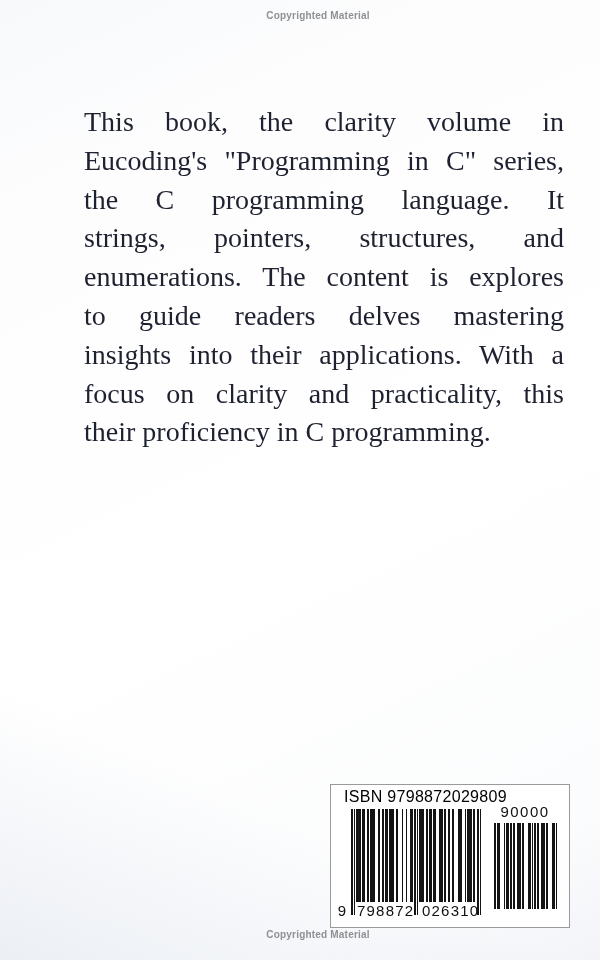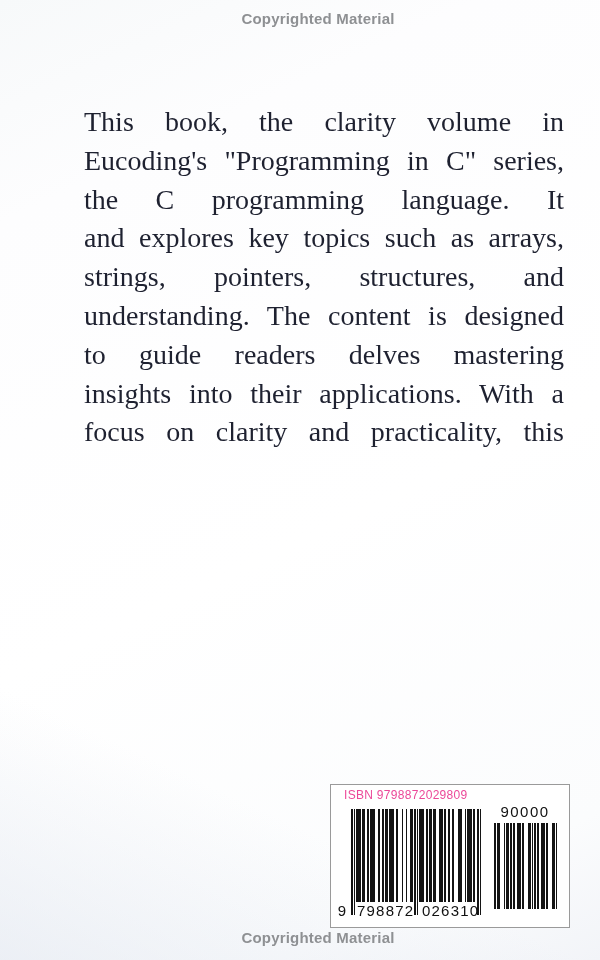--- a/index.html
+++ b/index.html
@@ -12,21 +12,21 @@
     position: relative;
     width: 600px; height: 960px;
     overflow: hidden;
     background:
       linear-gradient(205deg, rgba(228,233,240,0.0) 78%, rgba(222,228,238,0.55) 100%),
       linear-gradient(155deg, #f7f9fa 0%, #fdfdfe 18%, #ffffff 55%, #fbfcfd 88%, #f2f4f8 100%);
   }
   .copyright {
     position: absolute; left: 0; right: 0;
     text-align: center;
-    font-size: 15px; font-weight: bold;
+    font-size: 10px; font-weight: bold;
     color: #8e9093;
     letter-spacing: 0.2px;
     padding-left: 36px;
   }
   .copyright.top { top: 10px; }
   .copyright.bottom { top: 929px; }
 
   .description {
     position: absolute;
     left: 84px; top: 103px; width: 480px;
@@ -45,21 +45,21 @@
   .barcode-box {
     position: absolute;
     left: 330px; top: 784px;
     width: 240px; height: 144px;
     background: #ffffff;
     border: 1px solid #9a9a9a;
     box-sizing: border-box;
   }
   .isbn-label {
     position: absolute; left: 13px; top: 3px;
-    font-size: 12px; color: #ec4899;
+    font-size: 16px; color: #000000;
     letter-spacing: 0.3px;
     white-space: nowrap;
   }
   .main-barcode {
     position: absolute; left: 20px; top: 24px;
     width: 130px; height: 106px;
   }
   .addon-barcode {
     position: absolute; left: 162px; top: 38px;
     width: 64px; height: 86px;
@@ -89,26 +89,26 @@
 <body>
 
 <div class="page">
 
   <div class="copyright top">Copyrighted Material</div>
 
   <div class="description">
       <div class="jline">This book, the clarity volume in</div>
       <div class="jline">Eucoding's "Programming in C" series,</div>
       <div class="jline">the C programming language. It</div>
-      <div class="jline">and explores key topics such as arrays,</div>
       <div class="jline">strings, pointers, structures, and</div>
-      <div class="jline">understanding. The content is designed</div>
+      <div class="jline">enumerations. The content is explores</div>
       <div class="jline">to guide readers delves mastering</div>
       <div class="jline">insights into their applications. With a</div>
       <div class="jline">focus on clarity and practicality, this</div>
+      <div class="jline last">their proficiency in C programming.</div>
     </div>
 
   <div class="barcode-box">
     <div class="isbn-label">ISBN 9798872029809</div>
 
     <div class="main-barcode">
         <div class="bar" style="left: 0px; width: 1.72px; height: 106px;"></div>
         <div class="bar" style="left: 2.74px; width: 1.72px; height: 106px;"></div>
         <div class="bar" style="left: 5.47px; width: 1.72px; height: 93px;"></div>
         <div class="bar" style="left: 6.84px; width: 1.72px; height: 93px;"></div>

